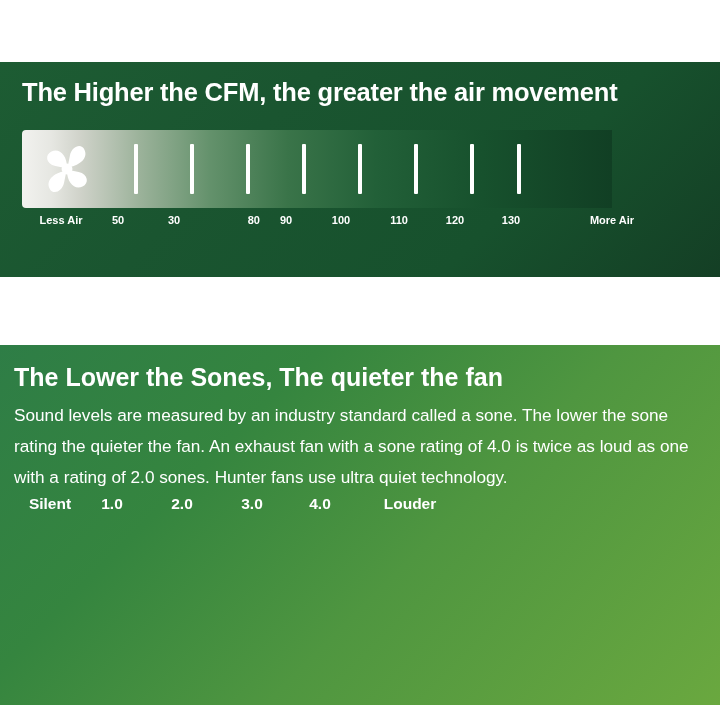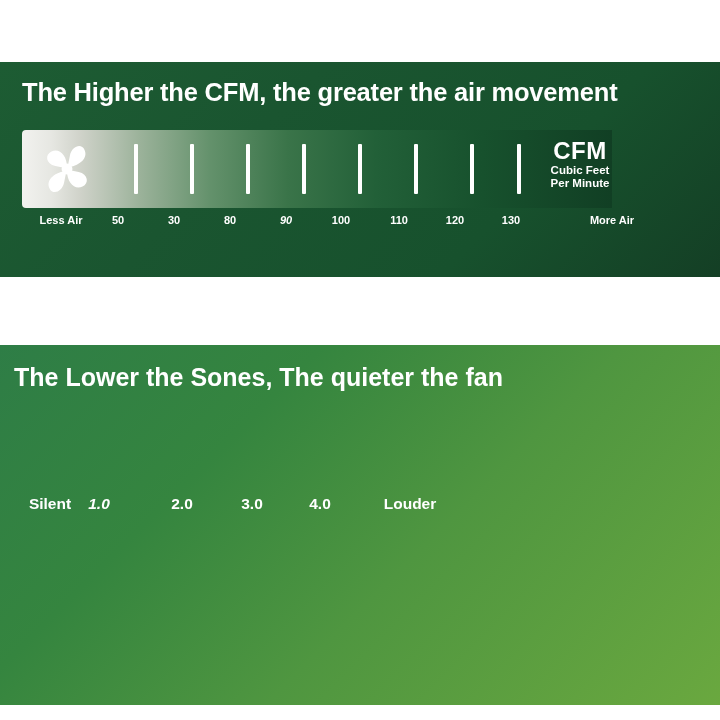--- a/index.html
+++ b/index.html
@@ -244,50 +244,46 @@
 
       <div class="tick" style="left:112px;"></div>
       <div class="tick" style="left:168px;"></div>
       <div class="tick" style="left:224px;"></div>
       <div class="tick" style="left:280px;"></div>
       <div class="tick" style="left:336px;"></div>
       <div class="tick" style="left:392px;"></div>
       <div class="tick" style="left:448px;"></div>
       <div class="tick" style="left:495px;"></div>
 
-      <div class="cfm-badge">
-        <div class="big">CFM</div>
-        <div class="small">Cubic Feet</div>
-        <div class="small">Per Minute</div>
-      </div>
     </div>
 
     <div class="scale-labels cfm-labels">
       <div class="scale-label" style="left:-16px; width:110px;">Less Air</div>
       <div class="scale-label" style="left:66px;  width:60px;">50</div>
       <div class="scale-label" style="left:122px; width:60px;">30</div>
-      <div class="scale-label" style="left:178px; width:60px;">80</div>
-      <div class="scale-label" style="left:234px; width:60px;font-style:italic;">90</div>
+      <div class="scale-label" style="left:178px; width:60px;text-align:right;">80</div>
+      <div class="scale-label" style="left:234px; width:60px;">90</div>
       <div class="scale-label" style="left:288px; width:62px;">100</div>
       <div class="scale-label" style="left:346px; width:62px;">110</div>
       <div class="scale-label" style="left:402px; width:62px;">120</div>
       <div class="scale-label" style="left:458px; width:62px;">130</div>
       <div class="scale-label" style="left:530px; width:120px;">More Air</div>
     </div>
   </div>
 
   <div class="panel-sones">
 
     <div class="panel-sones-title">The Lower the Sones, The quieter the fan</div>
 
+    <div class="panel-sones-body">Sound levels are measured by an industry standard called a sone. The lower the sone rating the quieter the fan. An exhaust fan with a sone rating of 4.0 is twice as loud as one with a rating of 2.0 sones. Hunter fans use ultra quiet technology.</div>
 
 
     <div class="scale-labels sones-labels">
       <div class="scale-label" style="left:-2px; width:80px;">Silent</div>
-      <div class="scale-label" style="left:59px; width:56px;font-style:italic;">1.0</div>
+      <div class="scale-label" style="left:72px; width:56px;">1.0</div>
       <div class="scale-label" style="left:142px; width:56px;">2.0</div>
       <div class="scale-label" style="left:212px; width:56px;">3.0</div>
       <div class="scale-label" style="left:280px; width:56px;">4.0</div>
       <div class="scale-label" style="left:348px; width:100px;">Louder</div>
     </div>
   </div>
 
 </div>
 
 </body></html>

